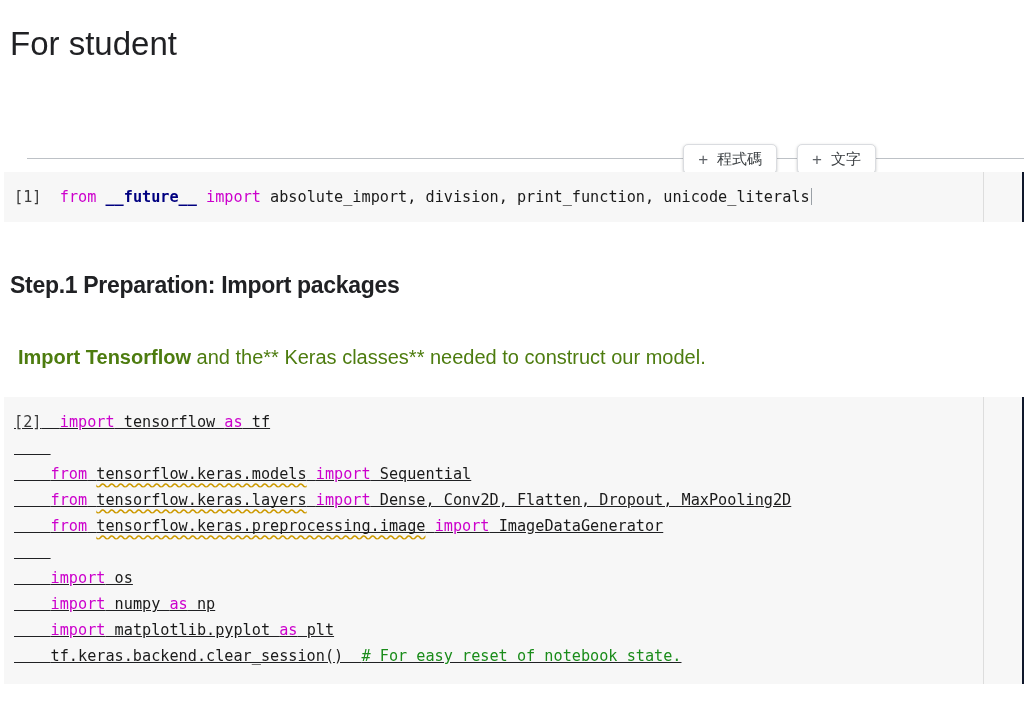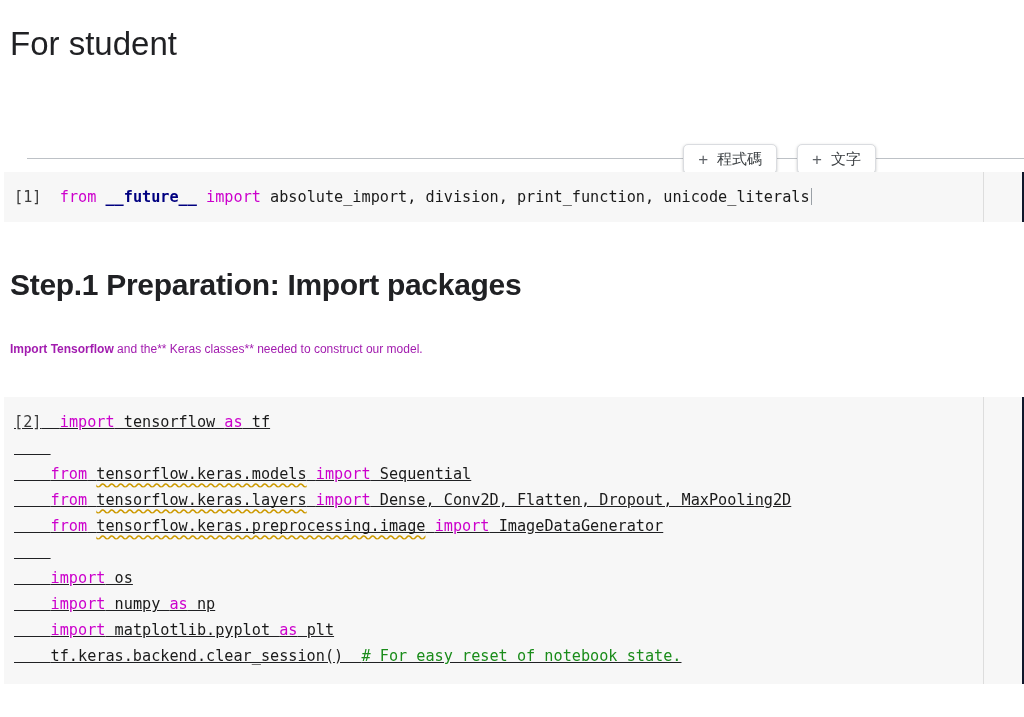--- a/index.html
+++ b/index.html
@@ -32,33 +32,33 @@
   }
   .h2-title {
     font-size: 33px;
     font-weight: normal;
     color: #202124;
     margin: 0;
     padding: 28px 0 0 0;
     line-height: 32px;
   }
   .h-step {
-    font-size: 30px;
+    font-size: 23px;
     font-weight: bold;
     letter-spacing: -0.3px;
     color: #202124;
     margin: 0;
     padding: 0;
     line-height: 34px;
   }
   .para {
-    font-size: 12px;
+    font-size: 20px;
     line-height: 22px;
-    color: #a21caf;
-    margin: 0;
+    color: #4d7c0f;
+    margin: 8px;
     padding: 0;
   }
   .para b { font-weight: bold; }
 
   
   .insert-bar {
     position: absolute;
     left: 0;
     top: 140px;
     width: 1024px;

